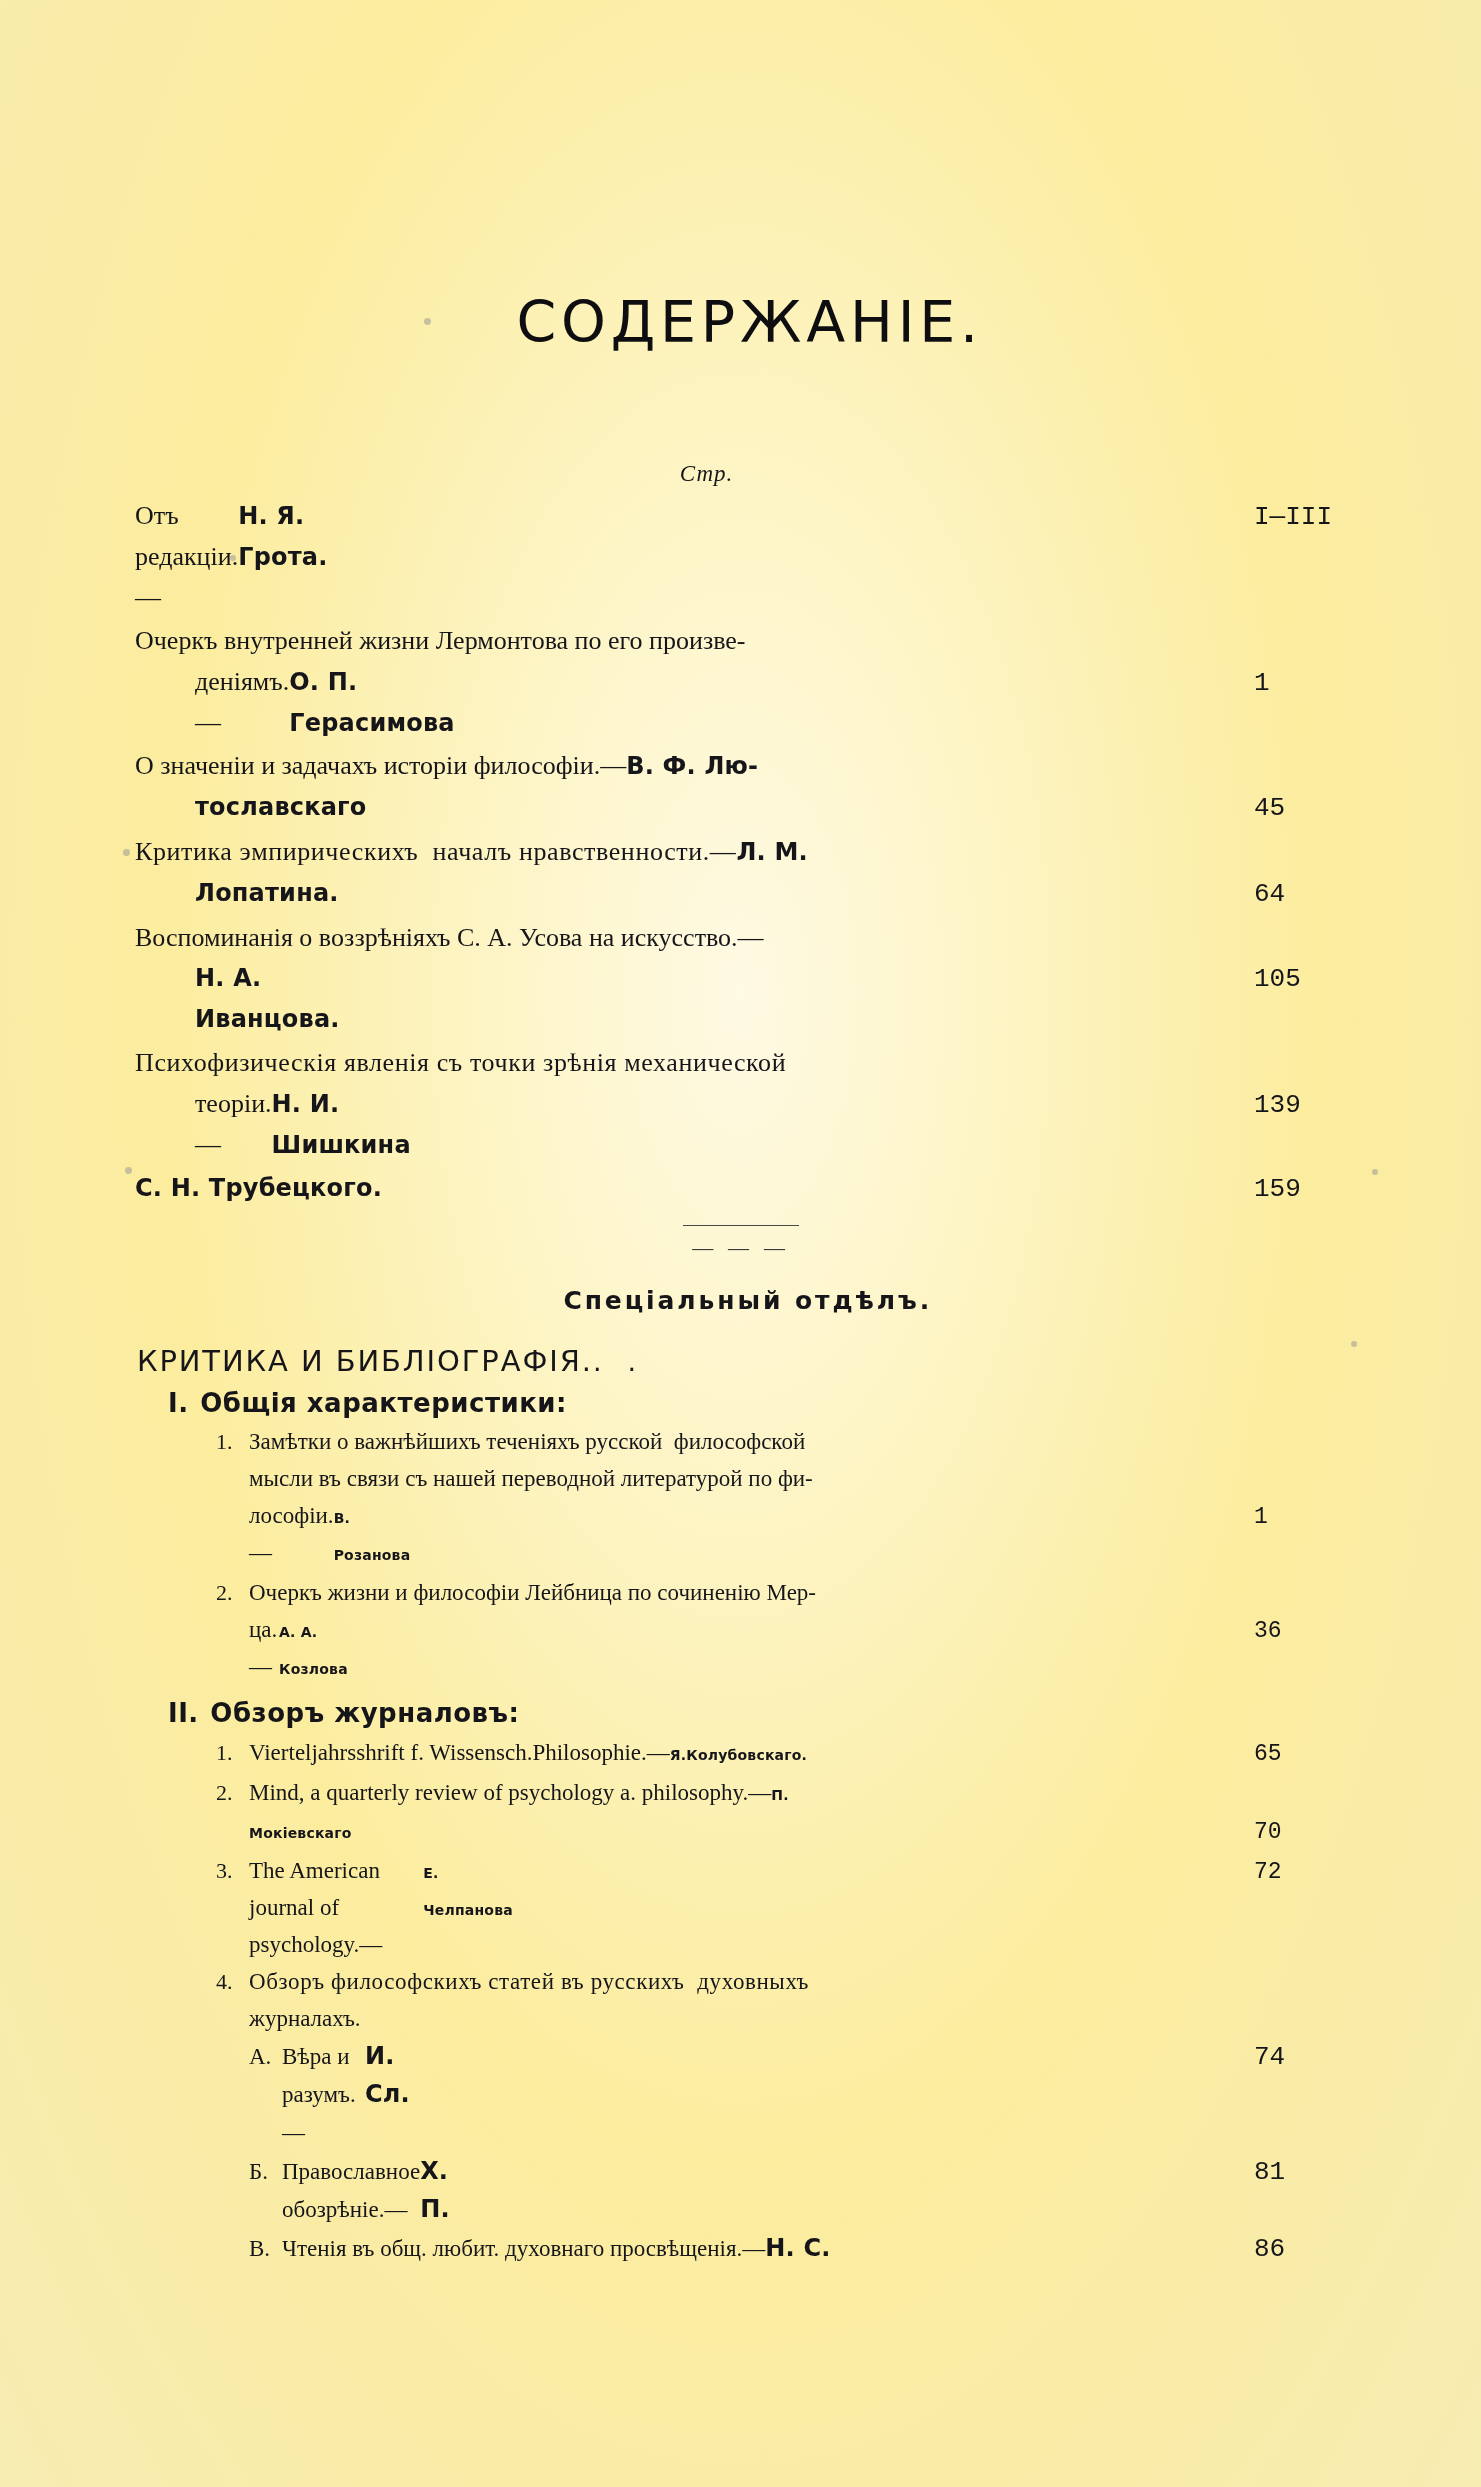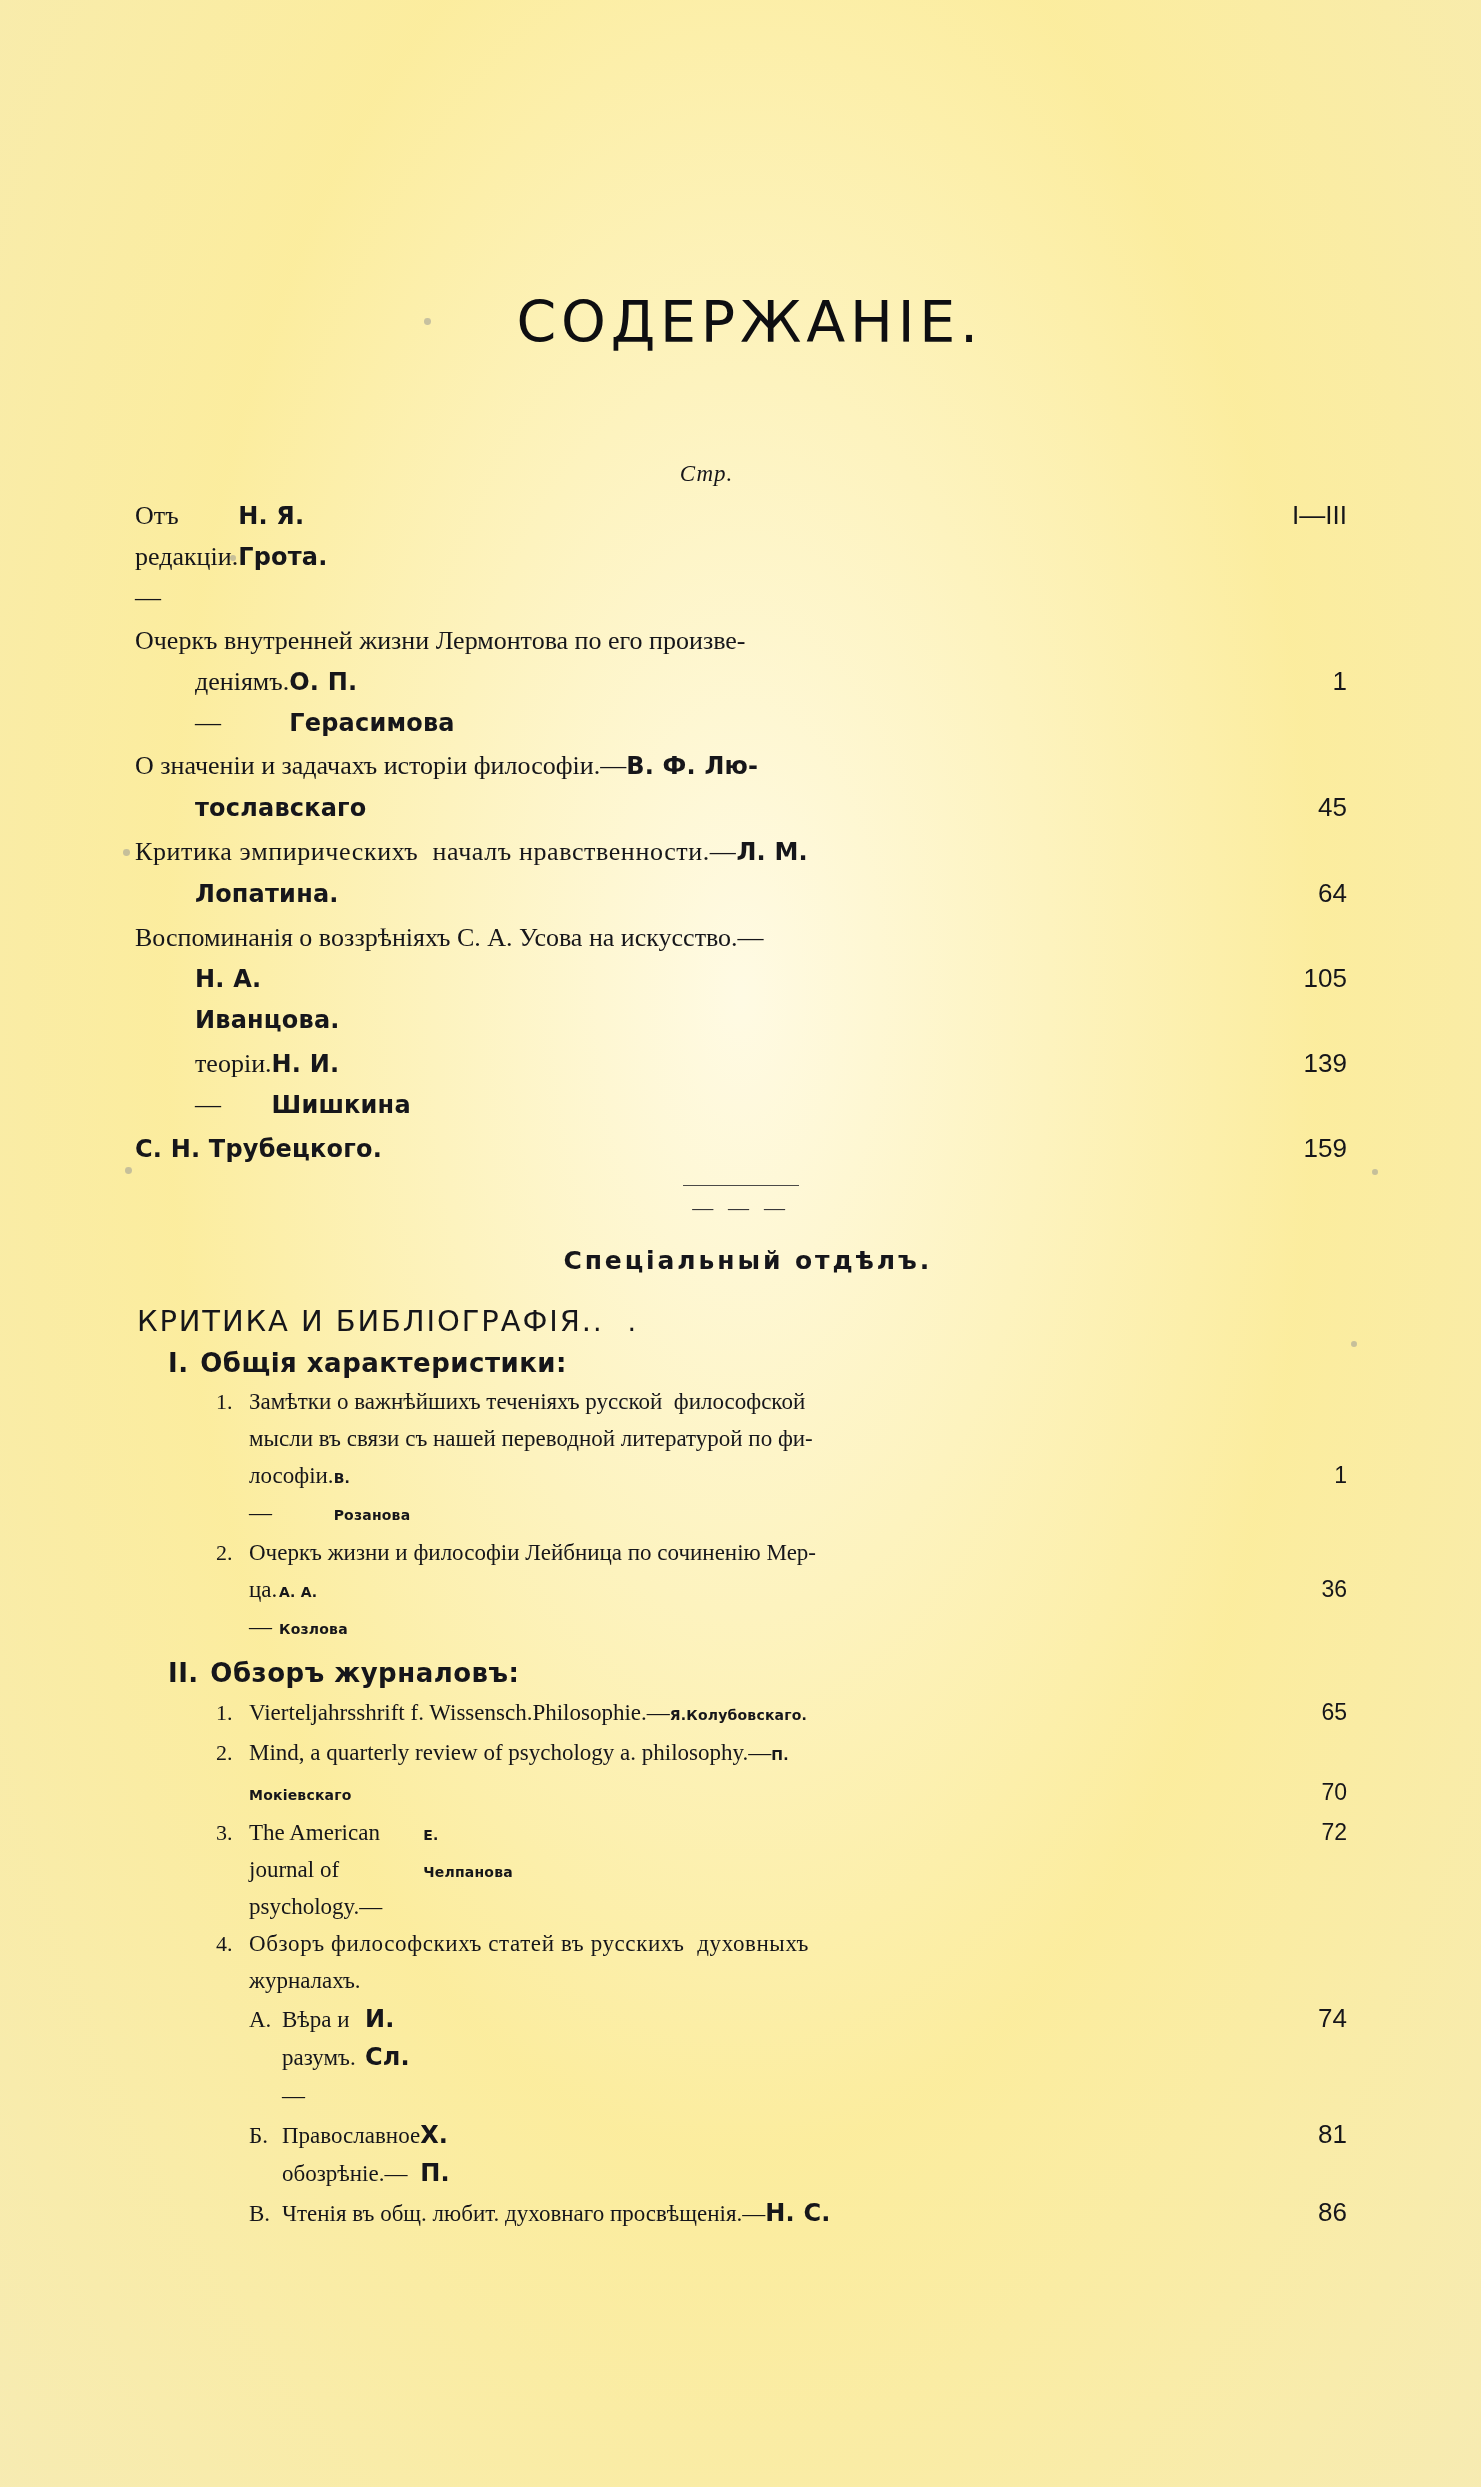--- a/index.html
+++ b/index.html
@@ -104,24 +104,23 @@
     letter-spacing: 9.6px;
     font-size: 25px;
     line-height: 0;
   }
   .leader::after {
     content: ". . . . . . . . . . . . . . . . . . . . . . . . . . . . . . . . . . . . . . . . . . . . . . . . . . . . . .";
   }
   .leader.none::after { content: ""; }
   .page-num {
     width: 93px;
-    text-align: right;
     font-size: 26px;
     flex: 0 0 93px;
-    font-family: Liberation Sans, sans-serif;
+    font-family: Liberation Mono, monospace;
   }
   .page-num.wide {
     letter-spacing: 0px;
   }
   .flexfill { flex: 1 1 auto; }
 
   .divider {
     width: 116px;
     height: 0;
     border-top: 1.9px solid #2b2b2f;
@@ -296,20 +295,24 @@
           <span class="flexfill"></span>
         </div>
         <div class="line cont">
           <span class="author">Н. А. Иванцова.</span>
           <span class="leader"></span>
           <span class="page-num">105</span>
         </div>
       </div>
 
       <div class="entry">
+        <div class="line first">
+          <span class="txt spread">Психофизическія явленія съ точки зрѣнія механической</span>
+          <span class="flexfill"></span>
+        </div>
         <div class="line cont">
           <span class="txt">теоріи.—</span>
           <span class="author">Н. И. Шишкина</span>
           <span class="leader"></span>
           <span class="page-num">139</span>
         </div>
       </div>
 
       <div class="entry">
         <div class="line first">

